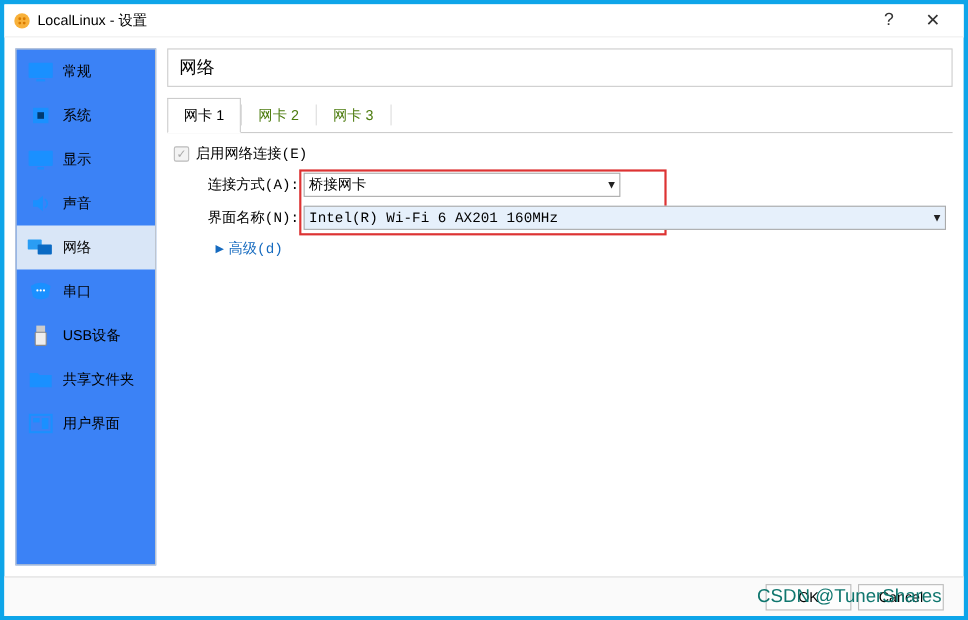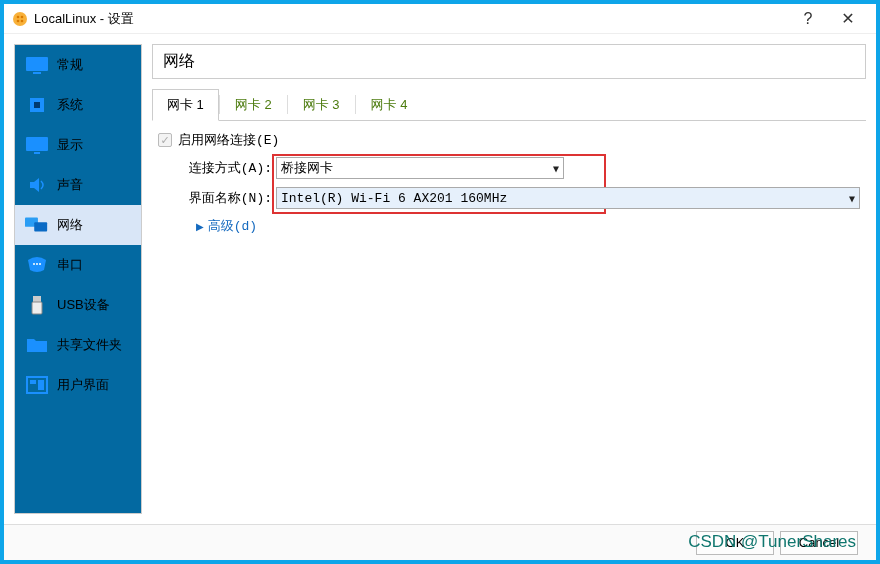--- a/index.html
+++ b/index.html
@@ -42,21 +42,21 @@
   .body {
     flex: 1;
     display: flex;
     padding: 10px;
     gap: 10px;
     min-height: 0;
   }
   .sidebar {
     width: 128px;
     border: 1px solid #ccc;
-    background: #0369a1;
+    background: #3b82f6;
     overflow-y: auto;
   }
   .side-item {
     display: flex;
     align-items: center;
     gap: 8px;
     padding: 10px 10px;
     cursor: pointer;
     font-size: 13px;
   }
@@ -294,21 +294,20 @@
     <div class="main">
       <div class="page-title-box">网络</div>
 
       <div class="tabs">
         <div class="tab active">网卡 1</div>
         <div class="tab-sep"></div>
         <div class="tab">网卡 2</div>
         <div class="tab-sep"></div>
         <div class="tab">网卡 3</div>
         <div class="tab-sep"></div>
-        <div class="tab">网卡 4</div>
       </div>
 
       <div class="form-area">
 
         <div class="row">
           <span class="cb">✓</span>
           <span class="mono">启用网络连接(E)</span>
         </div>
 
         <div class="red-box" style="left:120px; top:33px; width:334px; height:60px;"></div>

